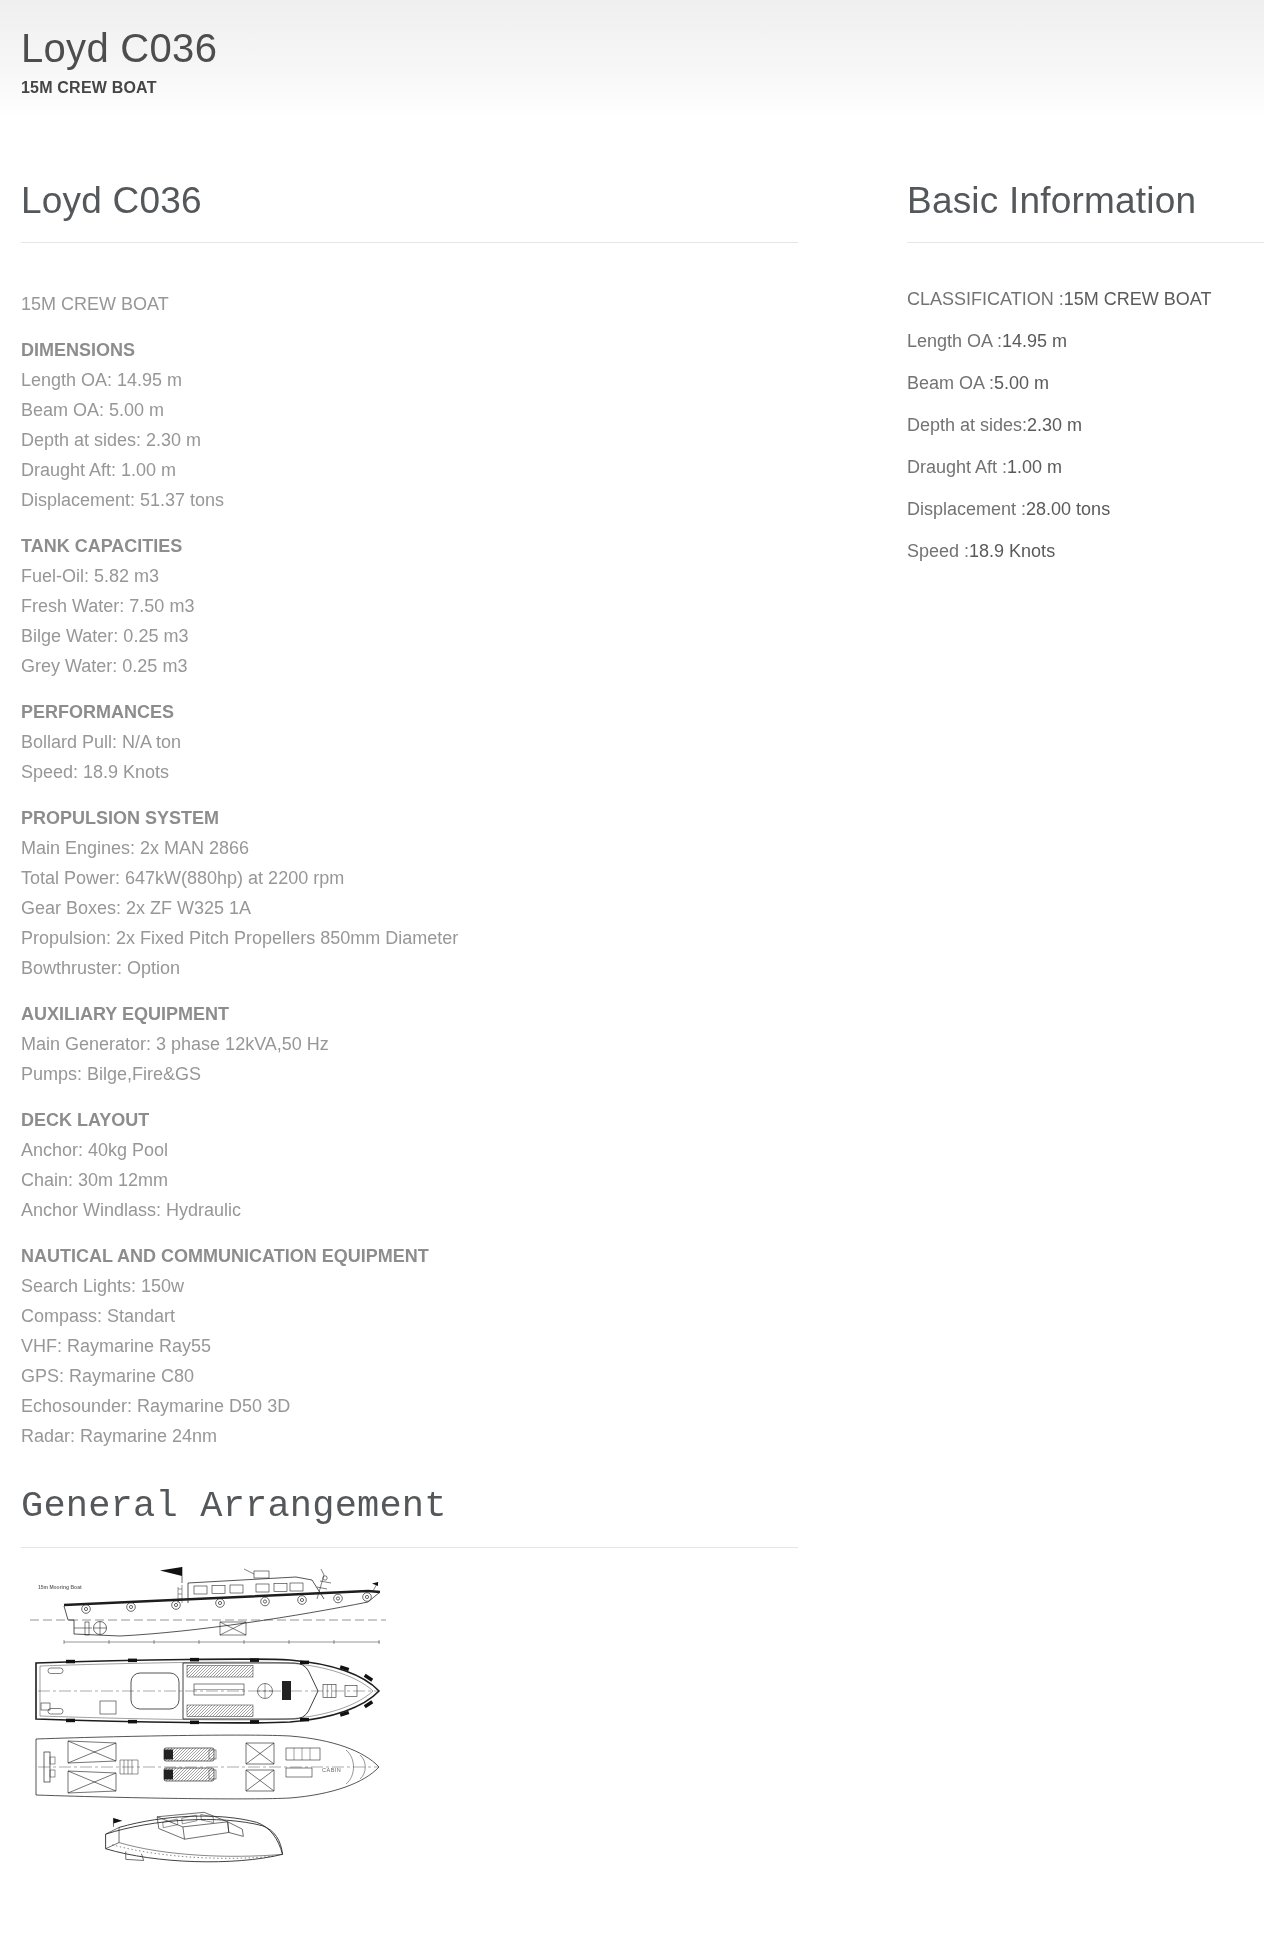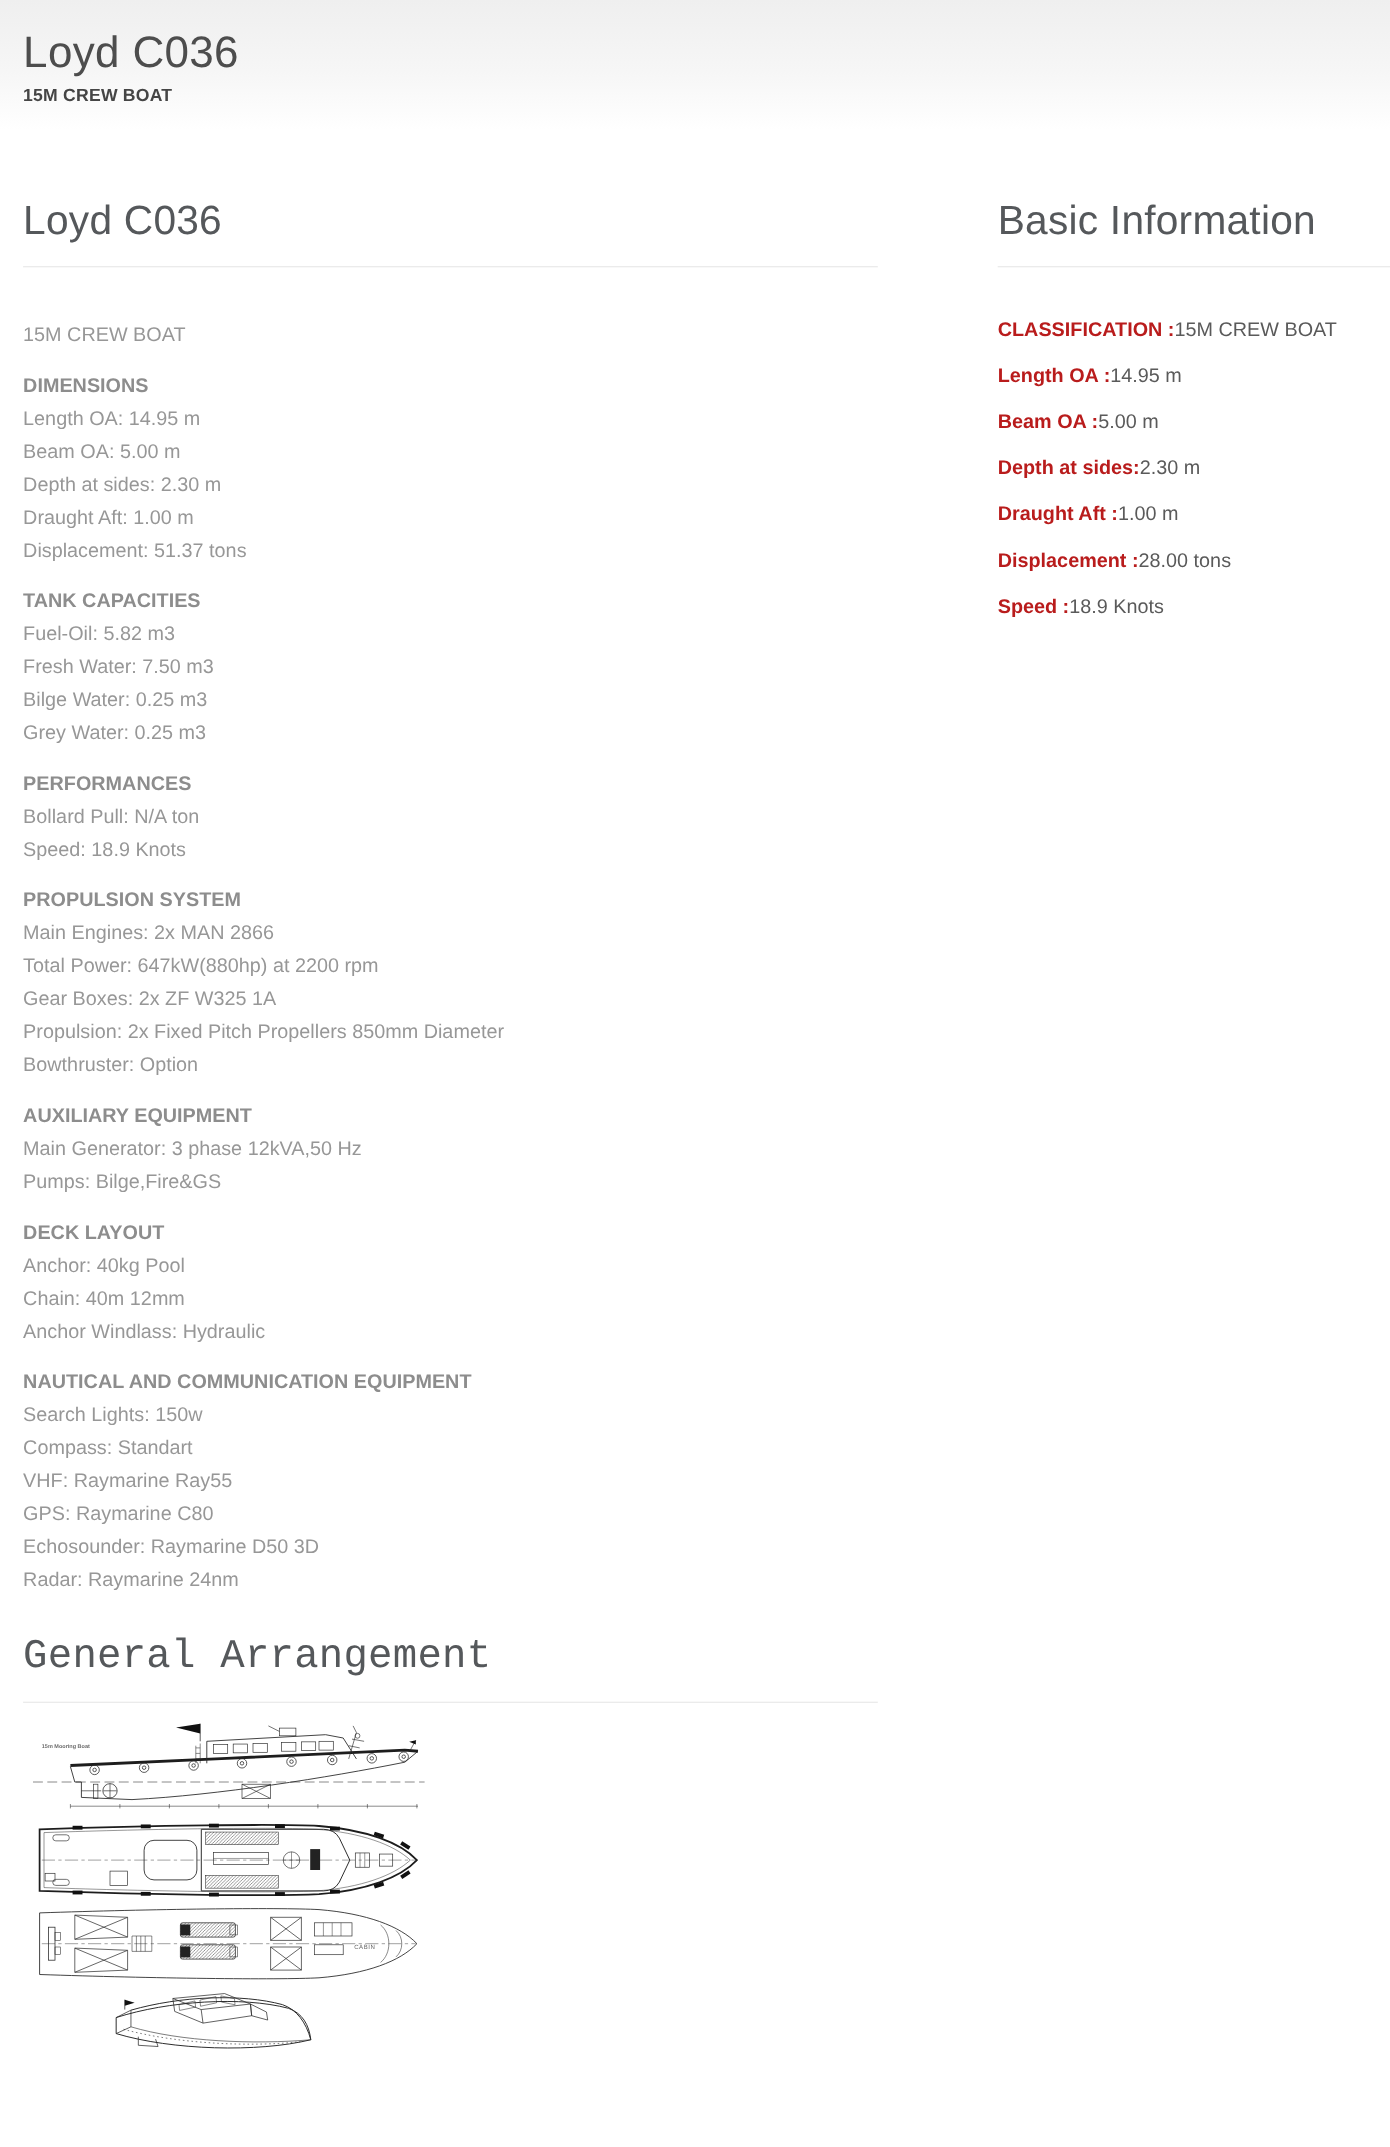--- a/index.html
+++ b/index.html
@@ -31,21 +31,21 @@
   }
   h2.section.ga{margin-top:36px;font-family:Liberation Mono, monospace;}
   hr.rule{border:0;border-top:1px solid #e6e6e6;margin:22px 0 0;}
   .intro{margin-top:46px;}
   .intro,.spec{font-size:18px;line-height:30px;color:#979797;}
   .group{margin-top:16px;}
   .group.lg{margin-top:16px;}
   .group-title{font-size:18px;line-height:30px;font-weight:700;color:#8d8d8d;}
   .info-row{margin-top:21px;font-size:18px;line-height:21px;color:#5a5a5a;}
   .info-row.first{margin-top:46px;}
-  .info-row b{color:#b91c1c;font-weight:700;}
+  .info-row b{color:#737373;font-weight:400;}
   .ga-drawing{margin:14px 0 0 7px;width:360px;height:330px;}
   .ga-drawing svg{display:block;}
   .ga-svg text{font-family:"Liberation Sans","DejaVu Sans",sans-serif;}
   .tinylbl{font-size:5px;font-weight:700;fill:#6d6d6d;}
   .cabinlbl{font-size:5.5px;fill:#666;letter-spacing:0.5px;}
 </style>
 </head>
 <body>
 
 <div class="hero">
@@ -95,21 +95,21 @@
 
     <div class="group">
       <div class="group-title">AUXILIARY EQUIPMENT</div>
       <div class="spec">Main Generator: 3 phase 12kVA,50 Hz</div>
       <div class="spec">Pumps: Bilge,Fire&amp;GS</div>
     </div>
 
     <div class="group lg">
       <div class="group-title">DECK LAYOUT</div>
       <div class="spec">Anchor: 40kg Pool</div>
-      <div class="spec">Chain: 40m 12mm</div>
+      <div class="spec">Chain: 30m 12mm</div>
       <div class="spec">Anchor Windlass: Hydraulic</div>
     </div>
 
     <div class="group">
       <div class="group-title">NAUTICAL AND COMMUNICATION EQUIPMENT</div>
       <div class="spec">Search Lights: 150w</div>
       <div class="spec">Compass: Standart</div>
       <div class="spec">VHF: Raymarine Ray55</div>
       <div class="spec">GPS: Raymarine C80</div>
       <div class="spec">Echosounder: Raymarine D50 3D</div>

